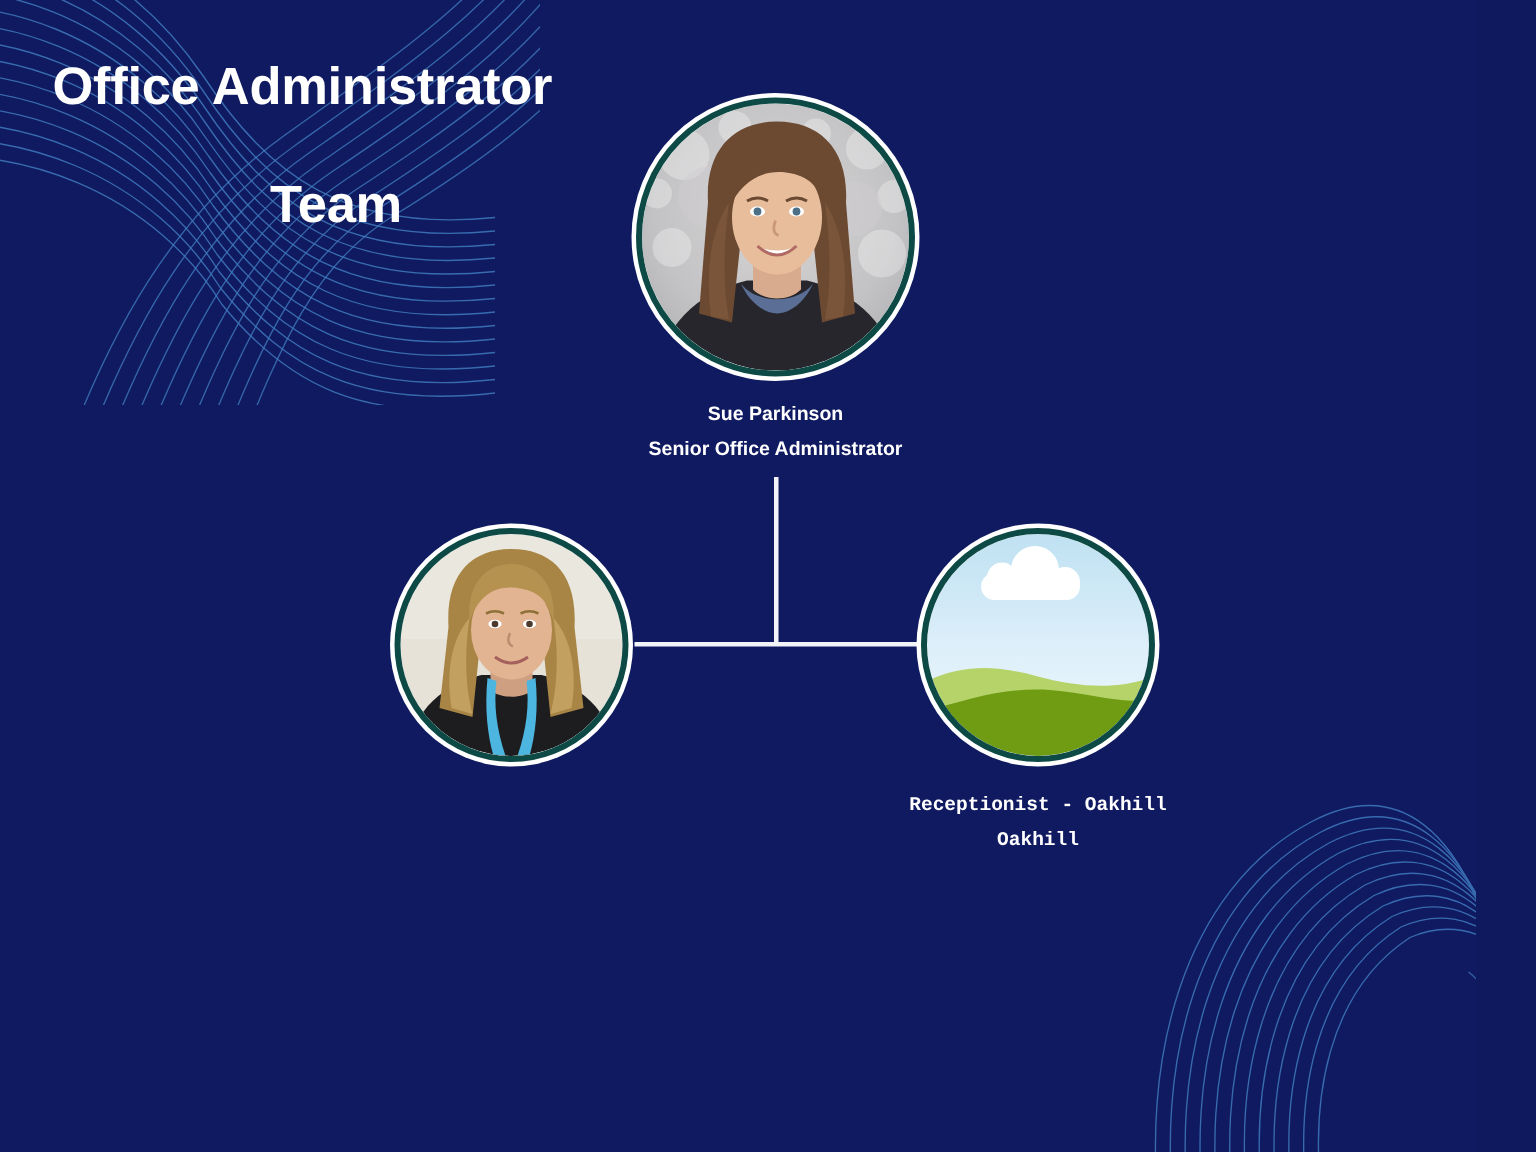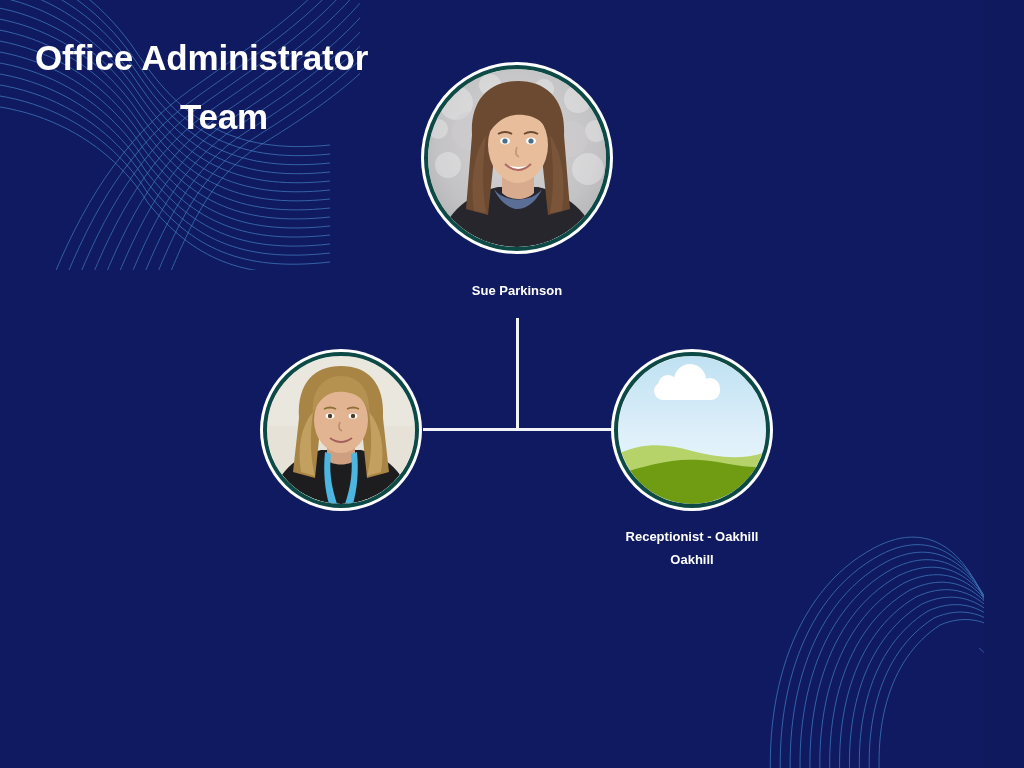--- a/index.html
+++ b/index.html
@@ -50,21 +50,21 @@
   }
   #title-line-1, #title-line-2 {
     display: block;
     color: #ffffff;
     font-size: 35px;
     font-weight: bold;
     letter-spacing: -0.2px;
     line-height: 1.0;
   }
   #title-line-1 { text-align: left; }
-  #title-line-2 { text-align: center; margin-top: 24px; }
+  #title-line-2 { text-align: center; margin-top: 44px; }
 
   
   .connector {
     position: absolute;
     background: #f2f3f8;
     z-index: 2;
   }
   #connector-vertical {
     left: 516px;
     top: 318px;
@@ -110,29 +110,29 @@
   .avatar .photo {
     position: absolute;
     inset: 7px;
     border-radius: 50%;
     overflow: hidden;
   }
   #avatar-sue { width: 192px; height: 192px; }
   #avatar-helen, #avatar-oakhill { width: 162px; height: 162px; }
 
   .caption {
-    margin-top: 25px;
+    margin-top: 10px;
     color: #ffffff;
     font-size: 13px;
     font-weight: bold;
     line-height: 1.78;
     text-align: center;
   }
   .caption .line { display: block; }
-  #caption-oakhill { margin-top: 14px; }
+  #caption-oakhill { margin-top: 14px; font-family: Liberation Mono, monospace; }
   #caption-helen { margin-top: 8px; }
 </style>
 </head>
 <body>
 
 <div id="slide">
 
   <svg id="deco-top-left" class="deco" viewBox="0 0 430 330" fill="none">
     <g stroke="#3f79bd" stroke-width="0.9" opacity="0.85">
       <path d="M-40 20 C 60 -10 150 30 205 110 C 250 178 300 215 400 205"></path>
@@ -252,20 +252,21 @@
             <path d="M89 78 Q 86 86 91 88" stroke="#c89878" stroke-width="1.8" fill="none"></path>
             <path d="M78 96 Q 90 105 102 96 Q 90 100 78 96 Z" fill="#ffffff"></path>
             <path d="M77 95 Q 90 107 103 95" stroke="#b06a63" stroke-width="2" fill="none"></path>
           </g>
         </svg>
       </div>
       <div class="ring"></div>
     </div>
     <div class="caption">
       <span class="line">Sue Parkinson</span>
+      <span class="line">Senior Office Administrator</span>
     </div>
   </div>
 
   <div id="node-helen" class="node">
     <div id="avatar-helen" class="avatar">
       <div class="photo">
         <svg viewBox="0 0 148 148" width="148" height="148">
           <defs>
               <clipPath id="clipHelen">
                 <circle cx="74" cy="74" r="74"></circle>

